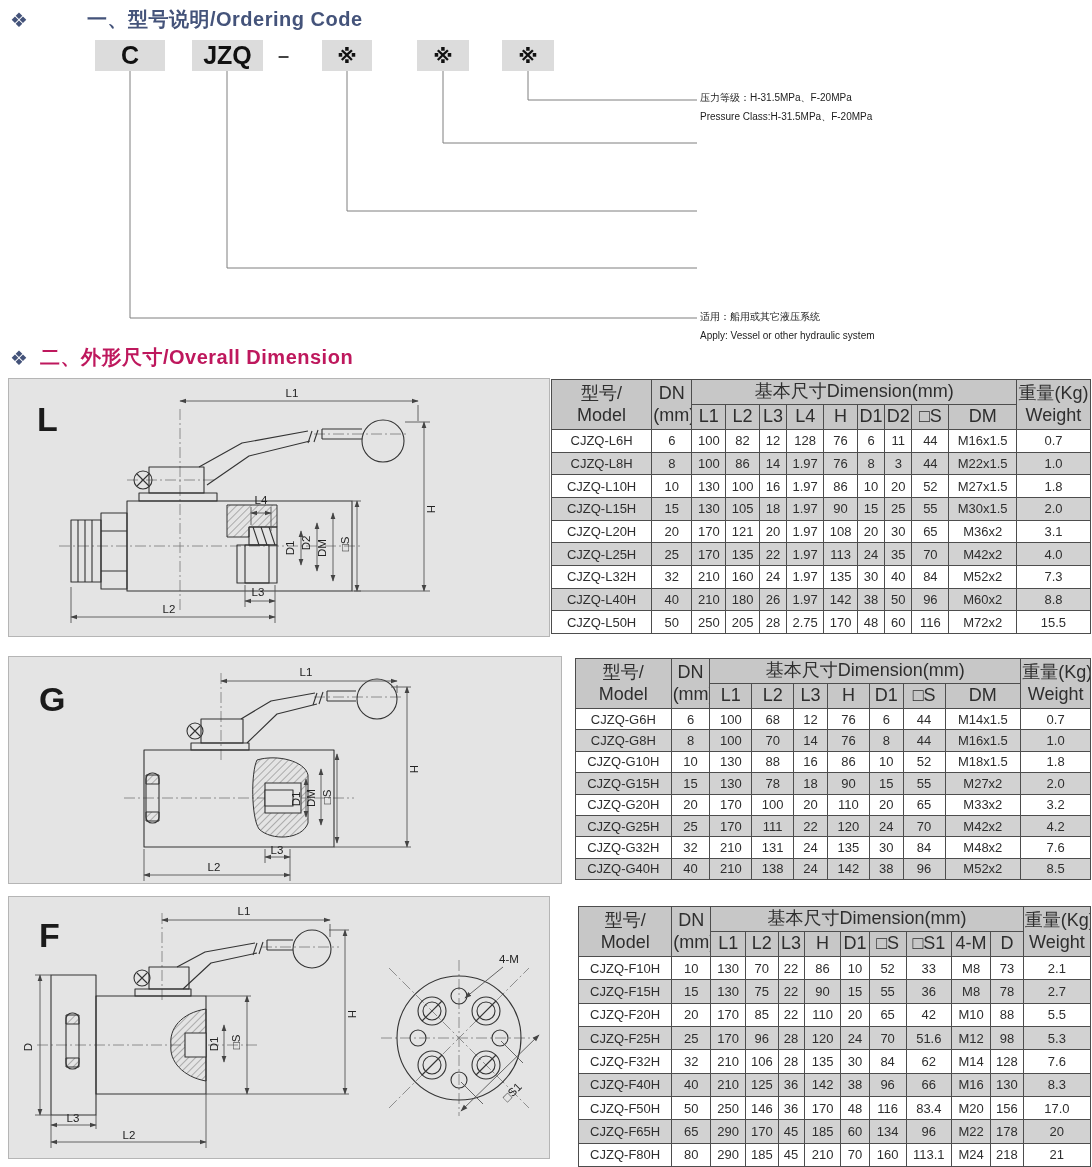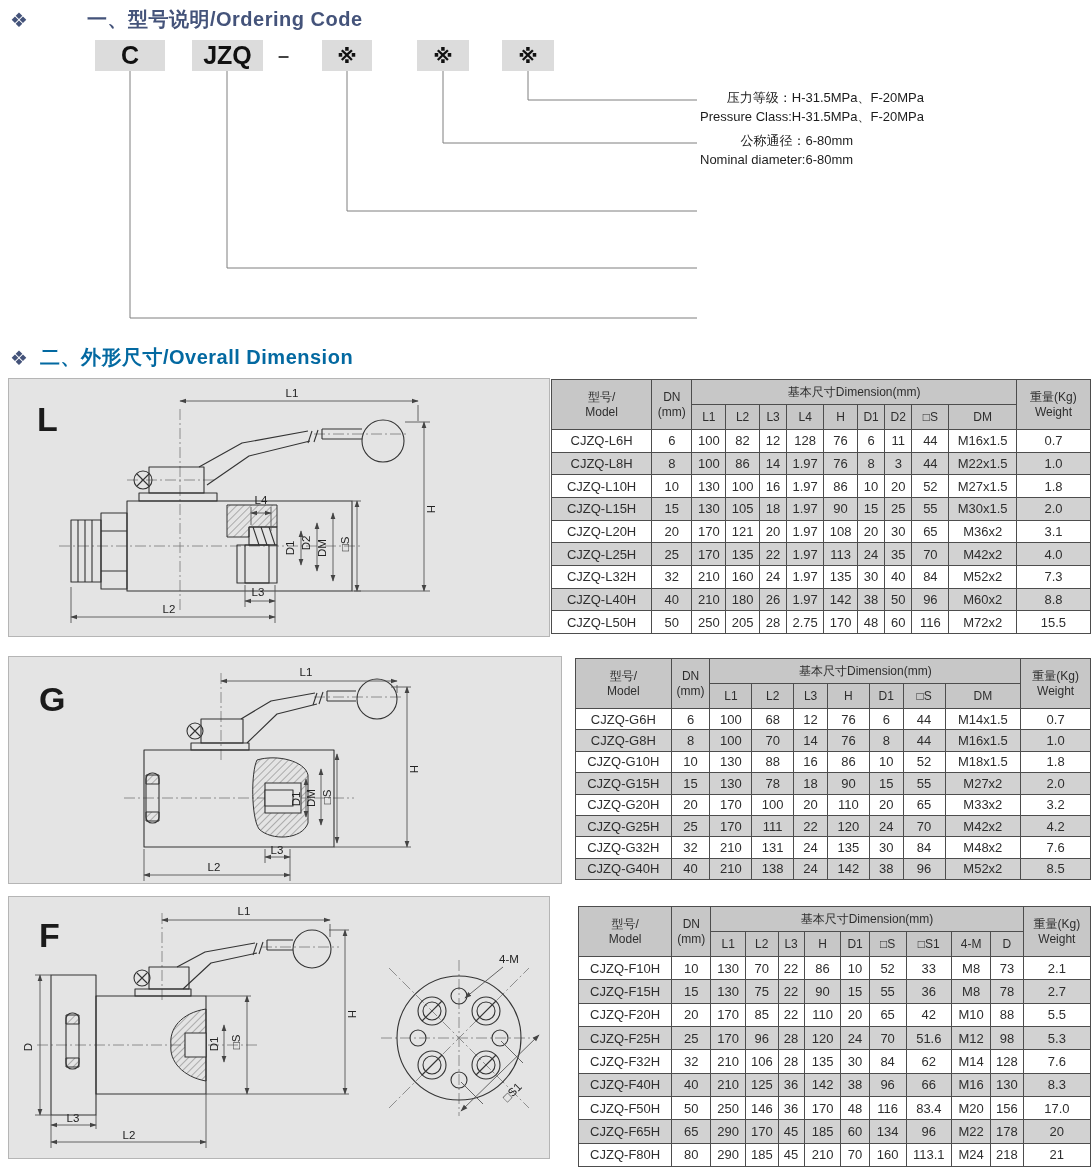--- a/index.html
+++ b/index.html
@@ -10,42 +10,42 @@
   .sec-head{position:absolute;display:flex;align-items:center;gap:12px;}
   .sec-icon{font-size:20px;line-height:20px;}
   .sec-title{font-size:20px;font-weight:bold;letter-spacing:0.5px;}
   
   .code-box{position:absolute;top:40px;height:31px;background:#dcdcdc;
             display:flex;align-items:center;justify-content:center;
             font-weight:bold;color:#111;}
   .code-sep{position:absolute;top:44px;font-size:20px;color:#444;font-weight:bold;}
   
   .note-group{position:absolute;left:0;}
-  .note-line{font-size:13px;line-height:19px;white-space:nowrap;color:#1c1c1c;text-align:right;}
+  .note-line{font-size:10px;line-height:19px;white-space:nowrap;color:#1c1c1c;}
   
   .leader{stroke:#7f7f7f;stroke-width:1;fill:none;}
   
   svg.drw{position:absolute;background:#e4e4e4;border:1px solid #b5b5b5;}
   .big-letter{font-family:"Liberation Sans",sans-serif;font-size:34px;font-weight:bold;fill:#1b1b1b;}
   .dt{font-family:"Liberation Sans",sans-serif;font-size:11.5px;fill:#222;}
   .ol{stroke:#333;stroke-width:1.1;fill:none;stroke-linejoin:round;}
   .olh{stroke:#333;stroke-width:1;}
   .cl{stroke:#777;stroke-width:0.8;fill:none;stroke-dasharray:11 3 2 3;}
   .dm{stroke:#555;stroke-width:0.9;fill:none;}
   #svgL .arr{marker-start:url(#arwL);marker-end:url(#arwL);}
   #svgG .arr{marker-start:url(#arwG);marker-end:url(#arwG);}
   #svgF .arr{marker-start:url(#arwF);marker-end:url(#arwF);}
   #svgF .arr1{marker-end:url(#arwF);}
   
   .tbl{position:absolute;}
   table.dim-table{border-collapse:collapse;table-layout:fixed;width:100%;height:100%;
                   font-size:13px;color:#2e2e2e;text-align:center;}
   table.dim-table th,table.dim-table td{border:1px solid #4d4d4d;padding:0 1px;
                   overflow:hidden;white-space:nowrap;font-weight:normal;}
-  table.dim-table thead th{background:#c7c7c7;font-size:12px;line-height:1.18;}
+  table.dim-table thead th{background:#c7c7c7;font-size:18px;line-height:1.18;}
   table.dim-table thead tr{height:25px;}
   table.dim-table tr.stripe td{background:#d2d2d2;}
 </style>
 </head>
 <body>
 
 <div class="sec-head" style="left:10px;top:6px;">
   <span class="sec-icon" style="color: rgb(68, 83, 122);">❖</span>
   <span class="sec-title" style="color: rgb(68, 83, 122); margin-left: 47px;">一、型号说明/Ordering Code</span>
 </div>
@@ -63,29 +63,29 @@
   <path class="leader" d="M347,71 V211 H697"></path>
   <path class="leader" d="M443,71 V143 H697"></path>
   <path class="leader" d="M528,71 V100 H697"></path>
 </svg>
 
 <div class="abs" style="left:700px;top:0;width:392px;height:350px;">
     <div class="note-group" style="top: 88px;">
       <div class="note-line">压力等级：H-31.5MPa、F-20MPa</div>
       <div class="note-line">Pressure Class:H-31.5MPa、F-20MPa</div>
     </div>
-    <div class="note-group" style="top: 131px;">
-      <div class="note-line">公称通径：6-80mm</div>
-      <div class="note-line">Nominal diameter:6-80mm</div>
+    <div class="note-group" style="top: 307px;">
+      <div class="note-line">适用：船用或其它液压系统</div>
+      <div class="note-line">Apply: Vessel or other hydraulic system</div>
     </div>
   </div>
 
 <div class="sec-head" style="left:10px;top:344px;">
   <span class="sec-icon" style="color: rgb(68, 83, 122);">❖</span>
-  <span class="sec-title" style="color: #0369a1; text-align: right;">二、外形尺寸/Overall Dimension</span>
+  <span class="sec-title" style="color: #be185d; text-align: right;">二、外形尺寸/Overall Dimension</span>
 </div>
 
 <svg id="svgL" class="drw" style="left:8px;top:378px;" width="540" height="257" viewBox="0 0 540 257">
   <defs>
     <marker id="arwL" viewBox="0 0 10 10" refX="9" refY="5" markerWidth="8" markerHeight="8" orient="auto-start-reverse">
       <path d="M0,1.5 L10,5 L0,8.5 z" fill="#444"></path>
       </marker>
     <pattern id="hatchL" width="5" height="5" patternUnits="userSpaceOnUse" patternTransform="rotate(45)">
       <line x1="0" y1="0" x2="0" y2="5" stroke="#555" stroke-width="0.8"></line>
       </pattern>

